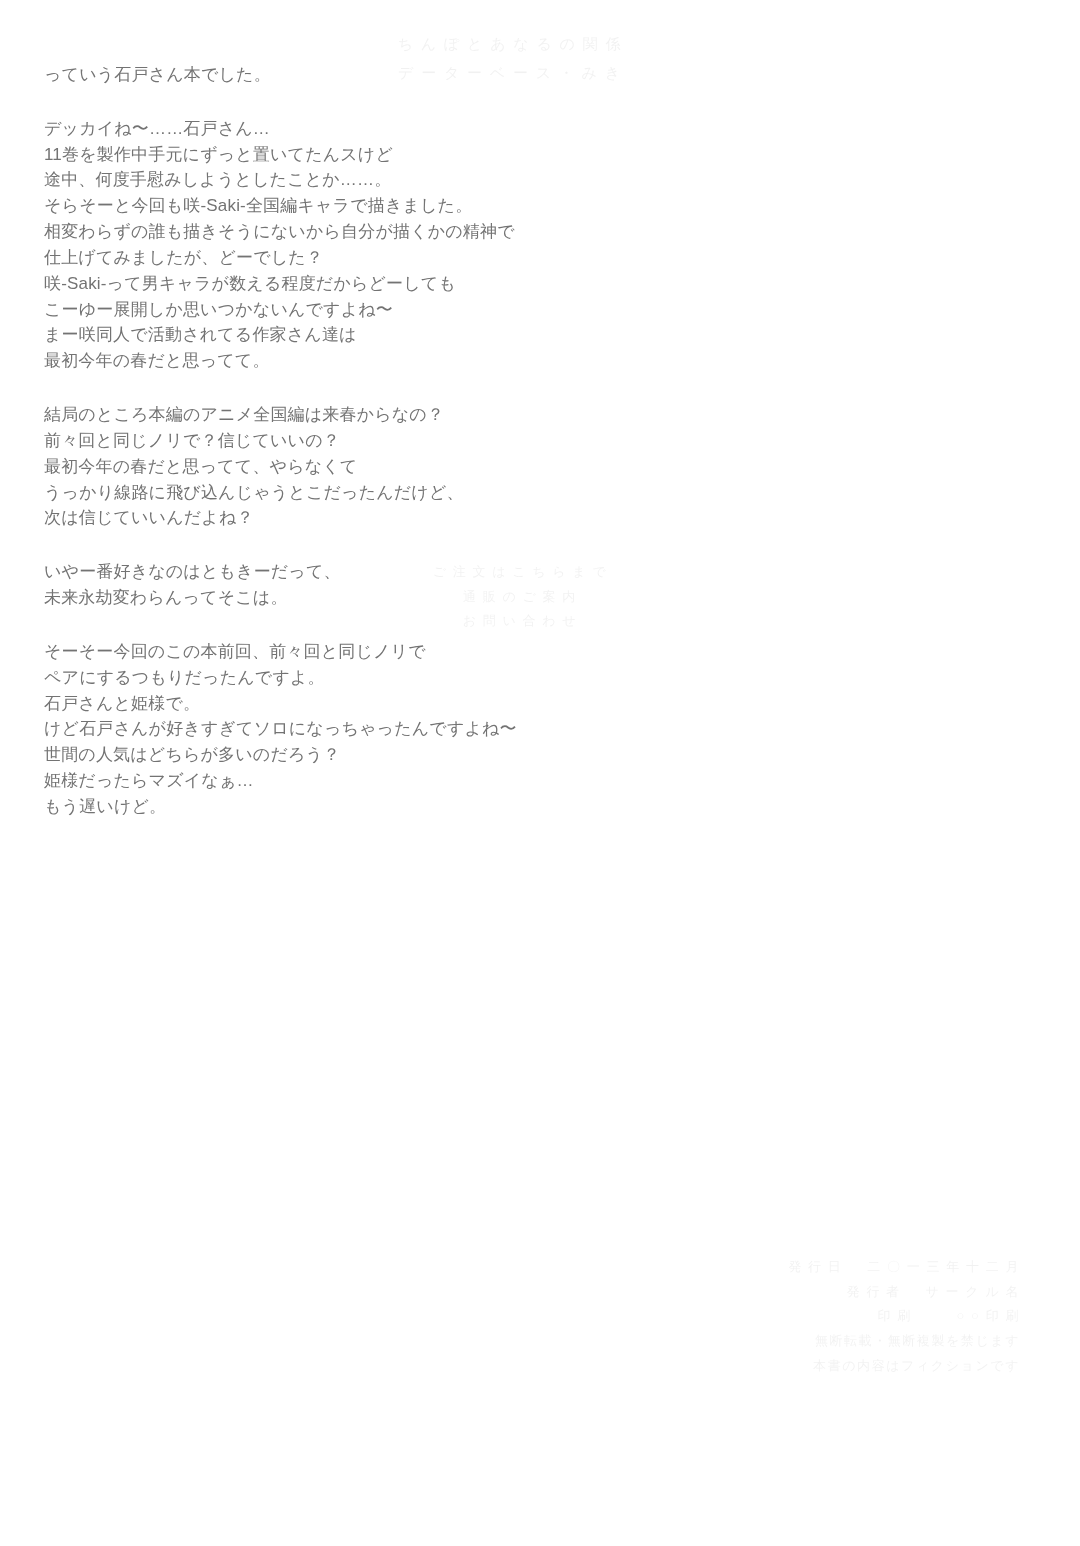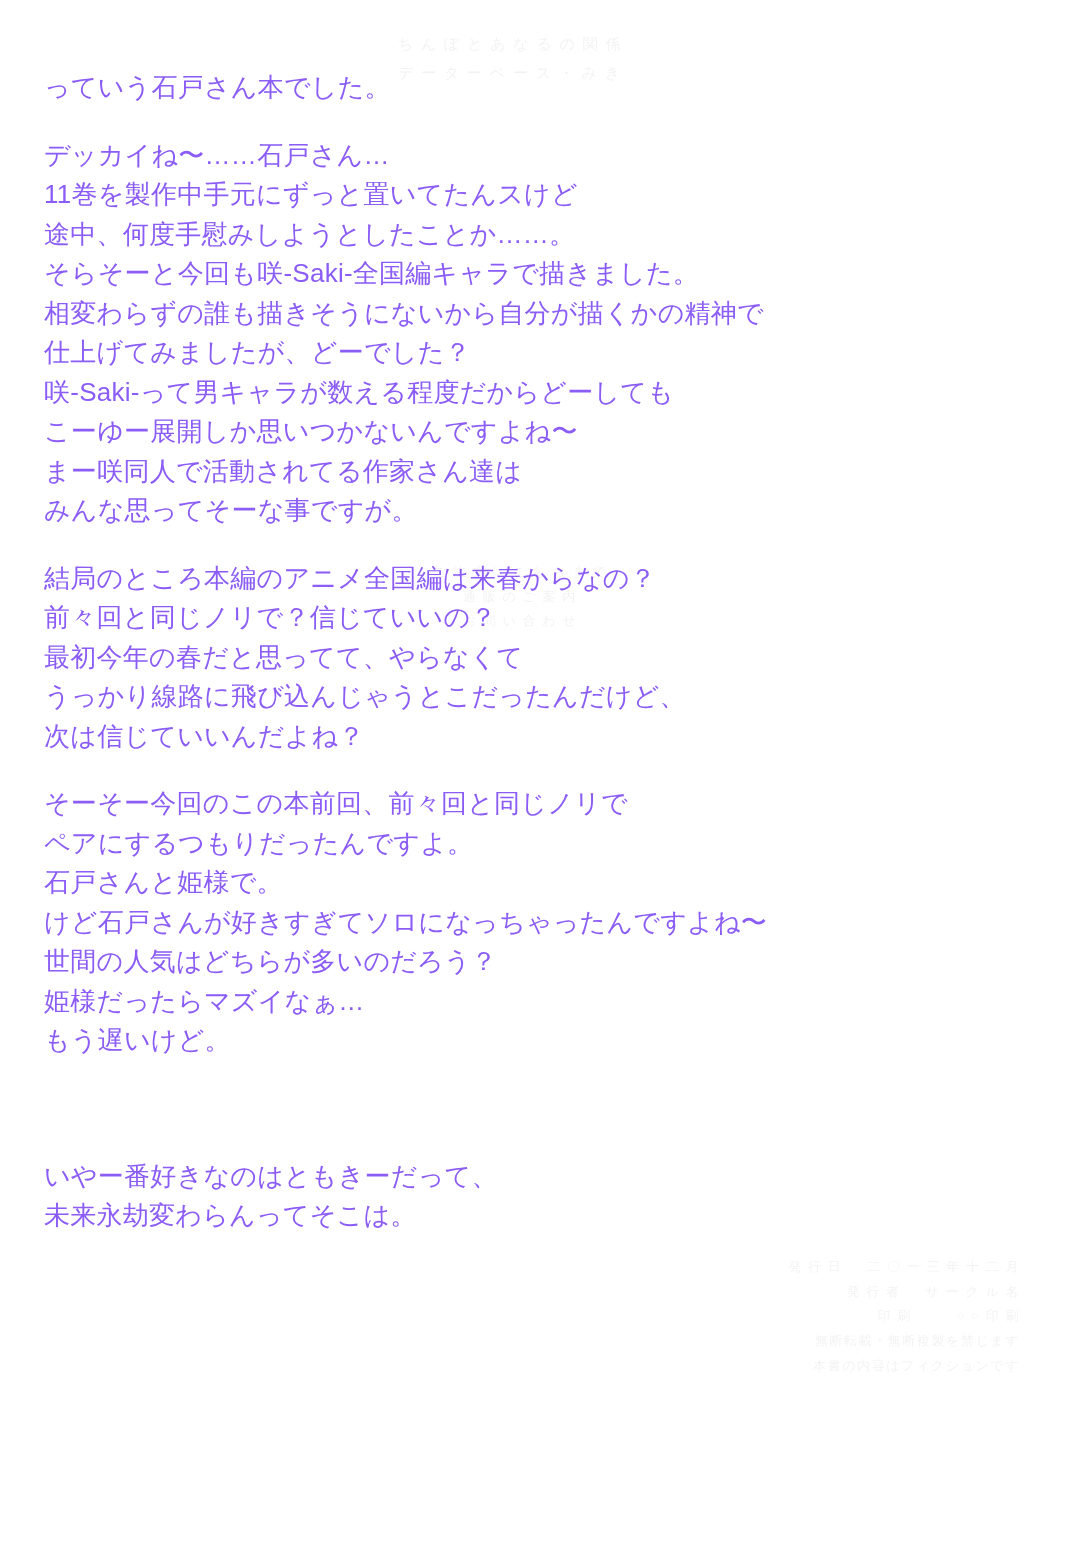--- a/index.html
+++ b/index.html
@@ -51,25 +51,25 @@
     text-align: right;
   }
 
   .page {
     position: absolute;
     inset: 0;
   }
 
   .afterword {
     position: absolute;
-    top: 68px;
+    top: 62px;
     left: 44px;
     width: 860px;
-    color: #8b5cf6;
-    font-size: 26px;
+    color: #737373;
+    font-size: 17px;
     line-height: 1.52;
     letter-spacing: 0.01em;
   }
 
   .para {
     margin: 0 0 28px 0;
     white-space: pre-line;
   }
   .para:last-child { margin-bottom: 0; }
 
@@ -96,29 +96,29 @@
     <p class="para">っていう石戸さん本でした。</p>
     <p class="para">デッカイね〜……石戸さん…
 11巻を製作中手元にずっと置いてたんスけど
 途中、何度手慰みしようとしたことか……。
 そらそーと今回も咲-Saki-全国編キャラで描きました。
 相変わらずの誰も描きそうにないから自分が描くかの精神で
 仕上げてみましたが、どーでした？
 咲-Saki-って男キャラが数える程度だからどーしても
 こーゆー展開しか思いつかないんですよね〜
 まー咲同人で活動されてる作家さん達は
-みんな思ってそーな事ですが。</p>
+最初今年の春だと思ってて。</p>
     <p class="para">結局のところ本編のアニメ全国編は来春からなの？
 前々回と同じノリで？信じていいの？
 最初今年の春だと思ってて、やらなくて
 うっかり線路に飛び込んじゃうとこだったんだけど、
 次は信じていいんだよね？</p>
+    <p class="para">いやー番好きなのはともきーだって、
+未来永劫変わらんってそこは。</p>
     <p class="para para-gap-large">そーそー今回のこの本前回、前々回と同じノリで
 ペアにするつもりだったんですよ。
 石戸さんと姫様で。
 けど石戸さんが好きすぎてソロになっちゃったんですよね〜
 世間の人気はどちらが多いのだろう？
 姫様だったらマズイなぁ…
 もう遅いけど。</p>
-    <p class="para">いやー番好きなのはともきーだって、
-未来永劫変わらんってそこは。</p>
   </div>
 </div>
 
 </body></html>

